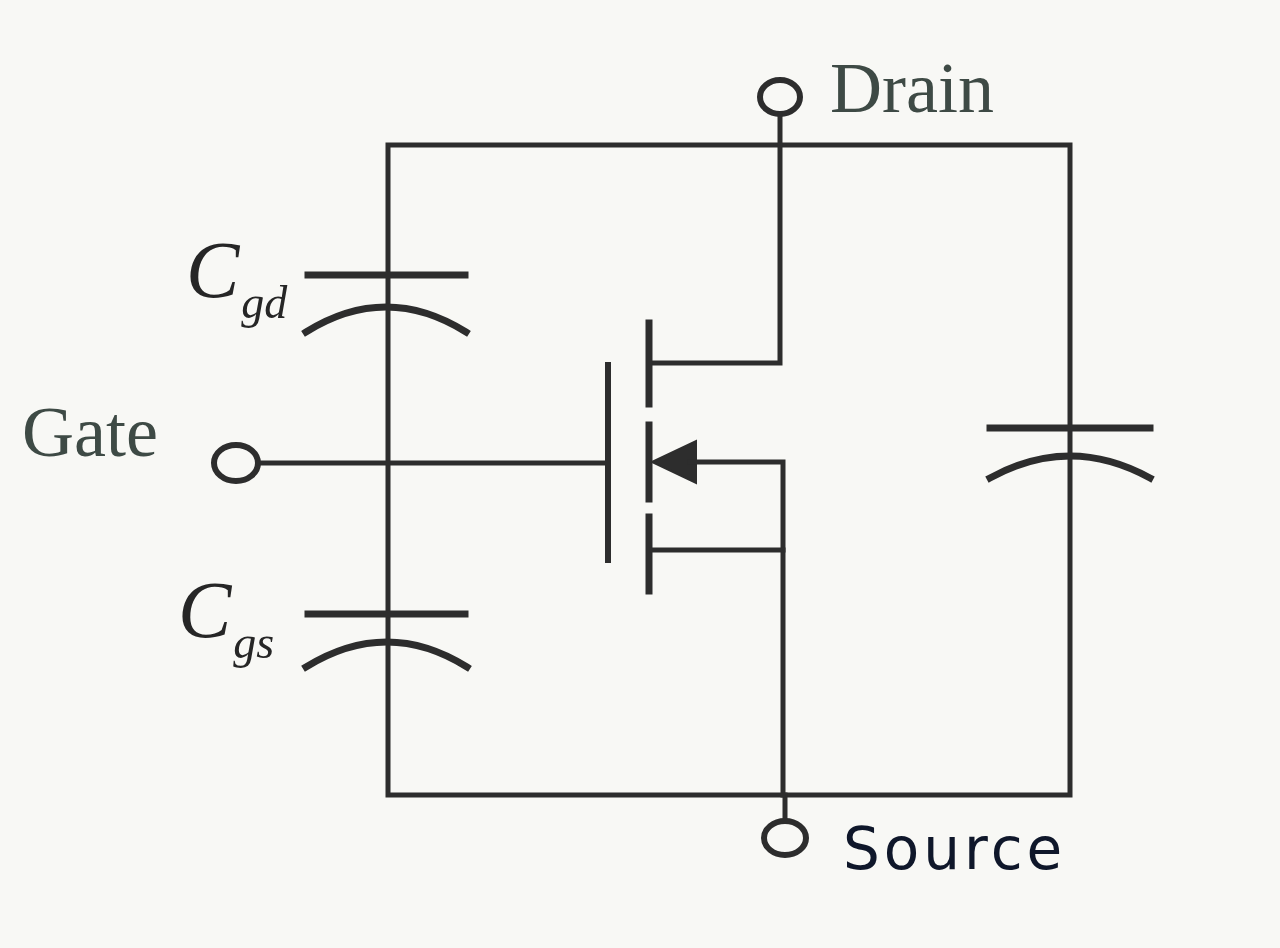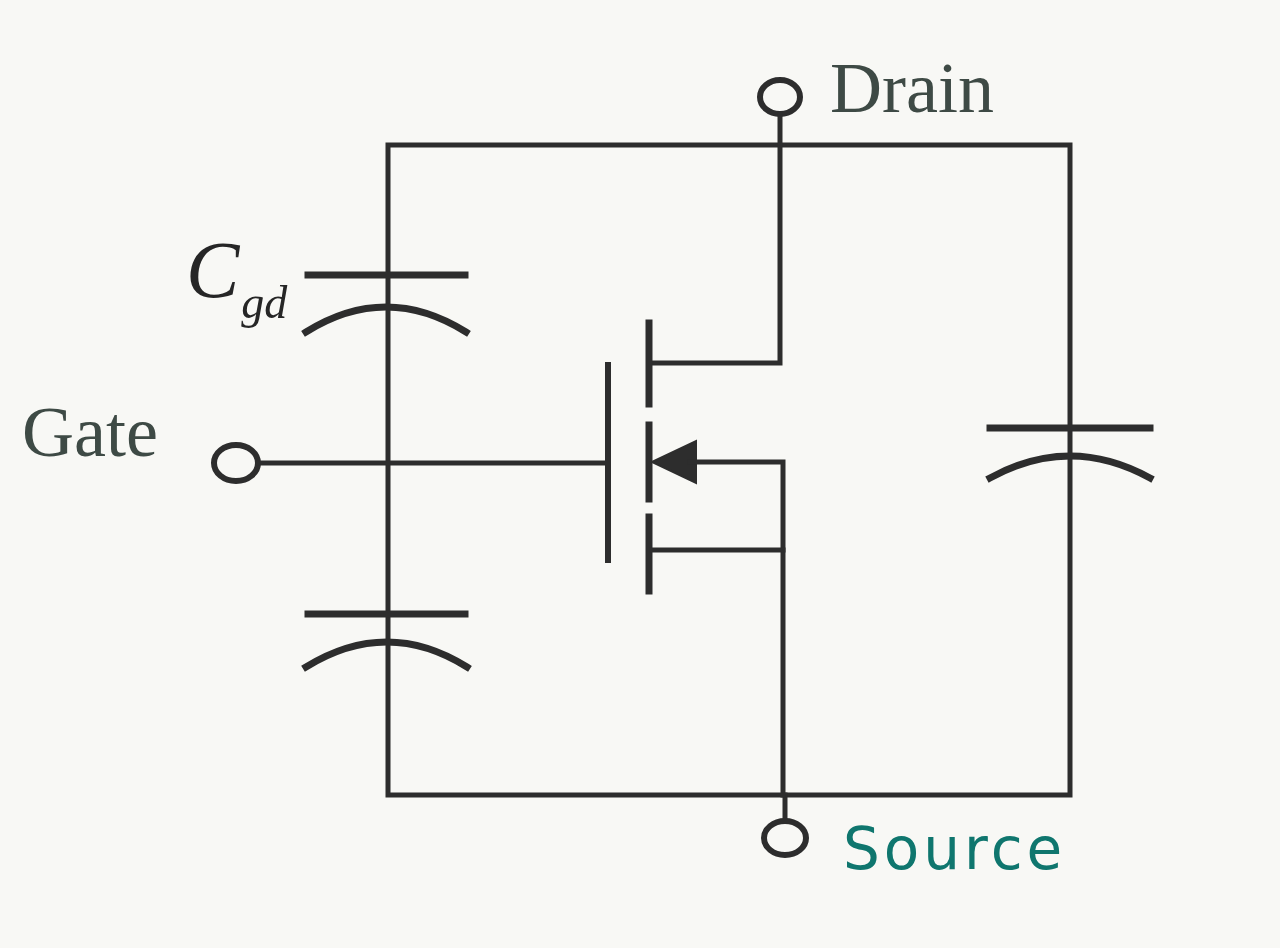--- a/index.html
+++ b/index.html
@@ -29,21 +29,21 @@
   }
   .terminal-label {
     font-family: "Liberation Serif", serif;
     font-size: 72px;
     color: #3e4a45;
   }
   .source-label {
     font-family: "DejaVu Sans", sans-serif;
     font-size: 58px;
     letter-spacing: 4px;
-    color: #0f766e;
+    color: #0f172a;
   }
   .cap-label {
     font-family: "Liberation Serif", serif;
     font-style: italic;
     font-size: 80px;
     color: #262626;
   }
   .cap-label .sub {
     display: inline-block;
     font-size: 46px;
@@ -113,15 +113,18 @@
   <div class="label terminal-label" style="left:830px; top:52px;">Drain</div>
 
   <div class="label terminal-label" style="left:22px; top:396px;">Gate</div>
 
   <div class="label source-label" style="left:843px; top:820px;">Source</div>
 
   <div class="label cap-label" style="left:186px; top:230px;">
     <span>C</span><span class="sub">gd</span>
   </div>
 
+  <div class="label cap-label" style="left:178px; top:570px;">
+    <span>C</span><span class="sub">gs</span>
+  </div>
 
 
 </div>
 
 </body></html>

